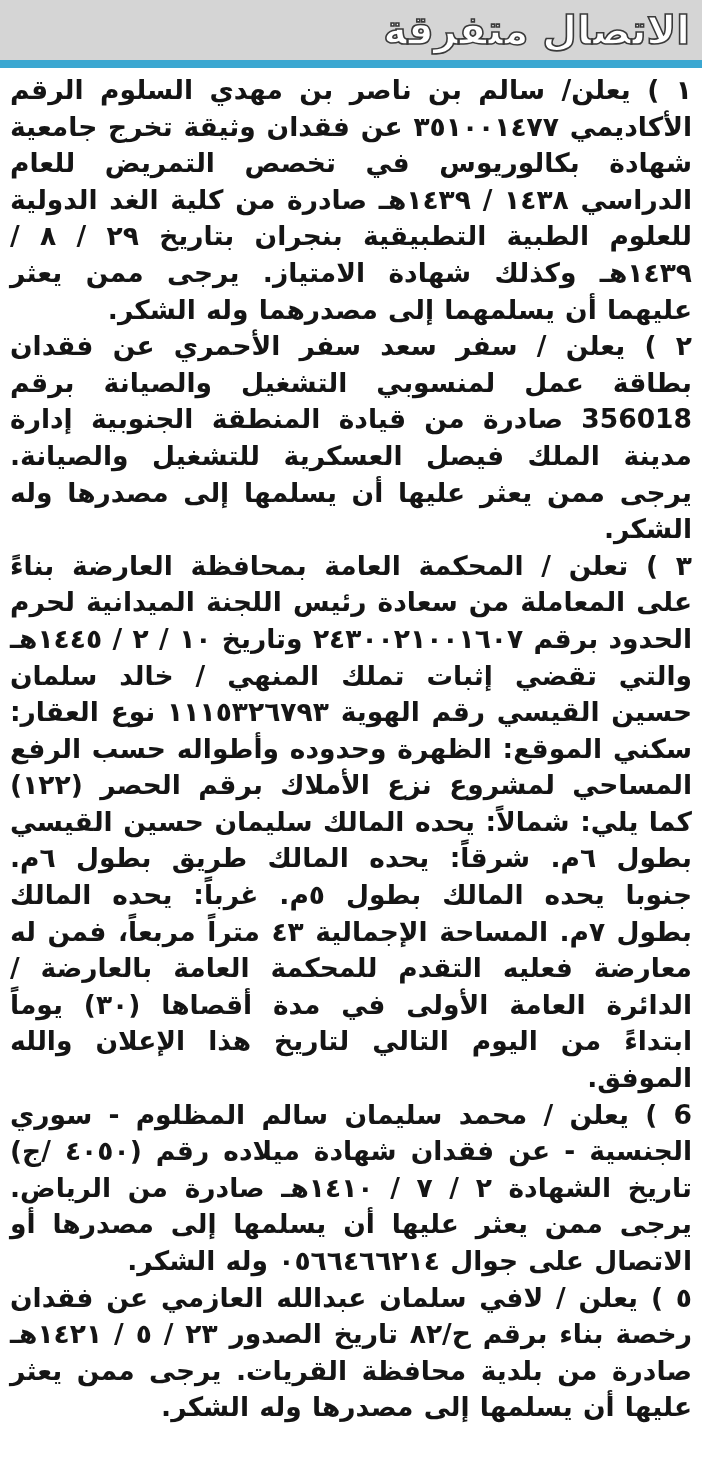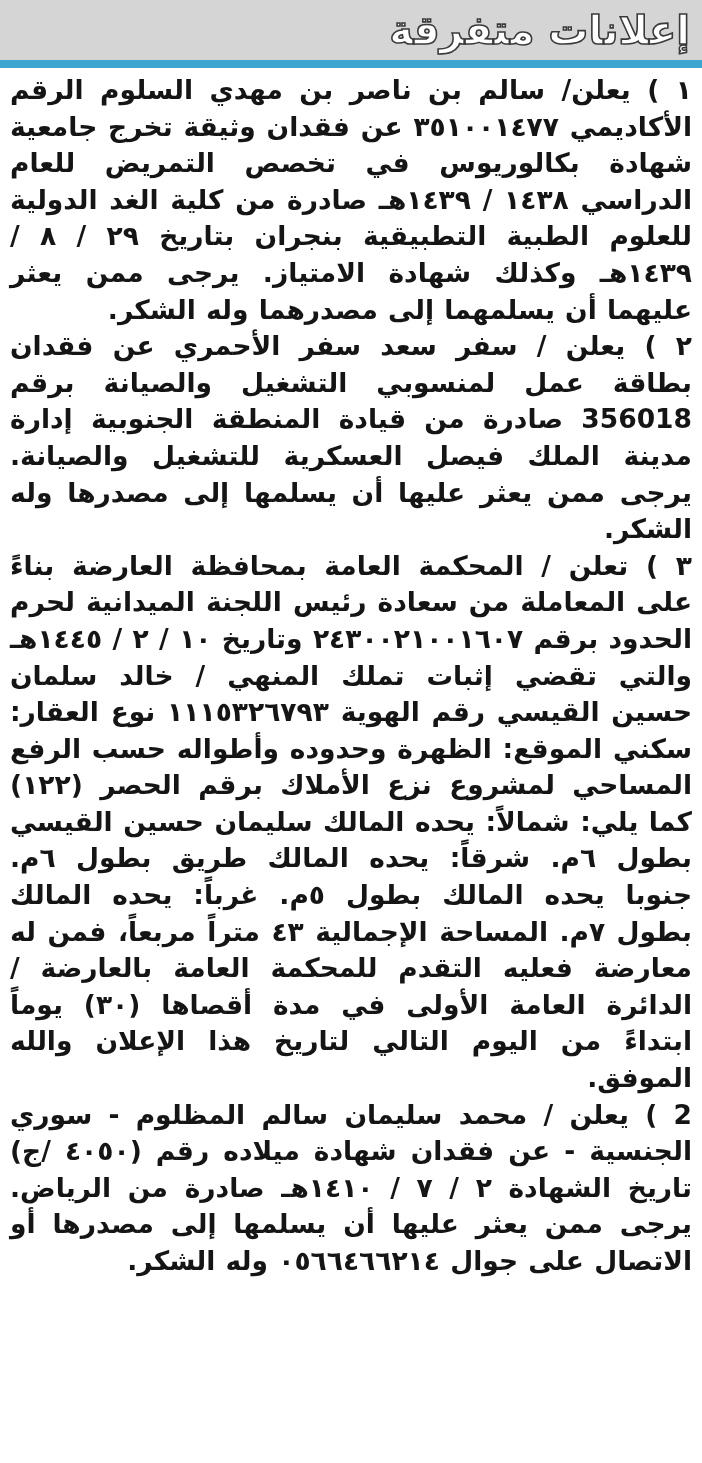--- a/index.html
+++ b/index.html
@@ -50,22 +50,23 @@
       text-align: justify;
       text-align-last: right;
       word-spacing: 1px;
       color: #151515;
     }
   </style>
 </head>
 <body>
 
 <div class="header">
-  <div class="header-title">إعلانات متفرقة</div>
+  <div class="header-title">الاتصال متفرقة</div>
 </div>
 <div class="header-stripe"></div>
 
 <div class="content">
   <p class="ad">١ ) يعلن/ سالم بن ناصر بن مهدي السلوم الرقم الأكاديمي ٣٥١٠٠١٤٧٧ عن فقدان وثيقة تخرج جامعية شهادة بكالوريوس في تخصص التمريض للعام الدراسي ١٤٣٨ / ١٤٣٩هـ صادرة من كلية الغد الدولية للعلوم الطبية التطبيقية بنجران بتاريخ ٢٩ / ٨ / ١٤٣٩هـ وكذلك شهادة الامتياز. يرجى ممن يعثر عليهما أن يسلمهما إلى مصدرهما وله الشكر.</p>
   <p class="ad">٢ ) يعلن / سفر سعد سفر الأحمري عن فقدان بطاقة عمل لمنسوبي التشغيل والصيانة برقم 356018 صادرة من قيادة المنطقة الجنوبية إدارة مدينة الملك فيصل العسكرية للتشغيل والصيانة. يرجى ممن يعثر عليها أن يسلمها إلى مصدرها وله الشكر.</p>
   <p class="ad">٣ ) تعلن / المحكمة العامة بمحافظة العارضة بناءً على المعاملة من سعادة رئيس اللجنة الميدانية لحرم الحدود برقم ٢٤٣٠٠٢١٠٠١٦٠٧ وتاريخ ١٠ / ٢ / ١٤٤٥هـ والتي تقضي إثبات تملك المنهي / خالد سلمان حسين القيسي رقم الهوية ١١١٥٣٢٦٧٩٣ نوع العقار: سكني الموقع: الظهرة وحدوده وأطواله حسب الرفع المساحي لمشروع نزع الأملاك برقم الحصر (١٢٢) كما يلي: شمالاً: يحده المالك سليمان حسين القيسي بطول ٦م. شرقاً: يحده المالك طريق بطول ٦م. جنوبا يحده المالك بطول ٥م. غرباً: يحده المالك بطول ٧م. المساحة الإجمالية ٤٣ متراً مربعاً، فمن له معارضة فعليه التقدم للمحكمة العامة بالعارضة / الدائرة العامة الأولى في مدة أقصاها (٣٠) يوماً ابتداءً من اليوم التالي لتاريخ هذا الإعلان والله الموفق.</p>
-  <p class="ad">2 ) يعلن / محمد سليمان سالم المظلوم - سوري الجنسية - عن فقدان شهادة ميلاده رقم (٤٠٥٠ /ج) تاريخ الشهادة ٢ / ٧ / ١٤١٠هـ صادرة من الرياض. يرجى ممن يعثر عليها أن يسلمها إلى مصدرها أو الاتصال على جوال ٠٥٦٦٤٦٦٢١٤ وله الشكر.</p>
+  <p class="ad">6 ) يعلن / محمد سليمان سالم المظلوم - سوري الجنسية - عن فقدان شهادة ميلاده رقم (٤٠٥٠ /ج) تاريخ الشهادة ٢ / ٧ / ١٤١٠هـ صادرة من الرياض. يرجى ممن يعثر عليها أن يسلمها إلى مصدرها أو الاتصال على جوال ٠٥٦٦٤٦٦٢١٤ وله الشكر.</p>
+  <p class="ad">٥ ) يعلن / لافي سلمان عبدالله العازمي عن فقدان رخصة بناء برقم ح/٨٢ تاريخ الصدور ٢٣ / ٥ / ١٤٢١هـ صادرة من بلدية محافظة القريات. يرجى ممن يعثر عليها أن يسلمها إلى مصدرها وله الشكر.</p>
 </div>
 
 </body></html>

